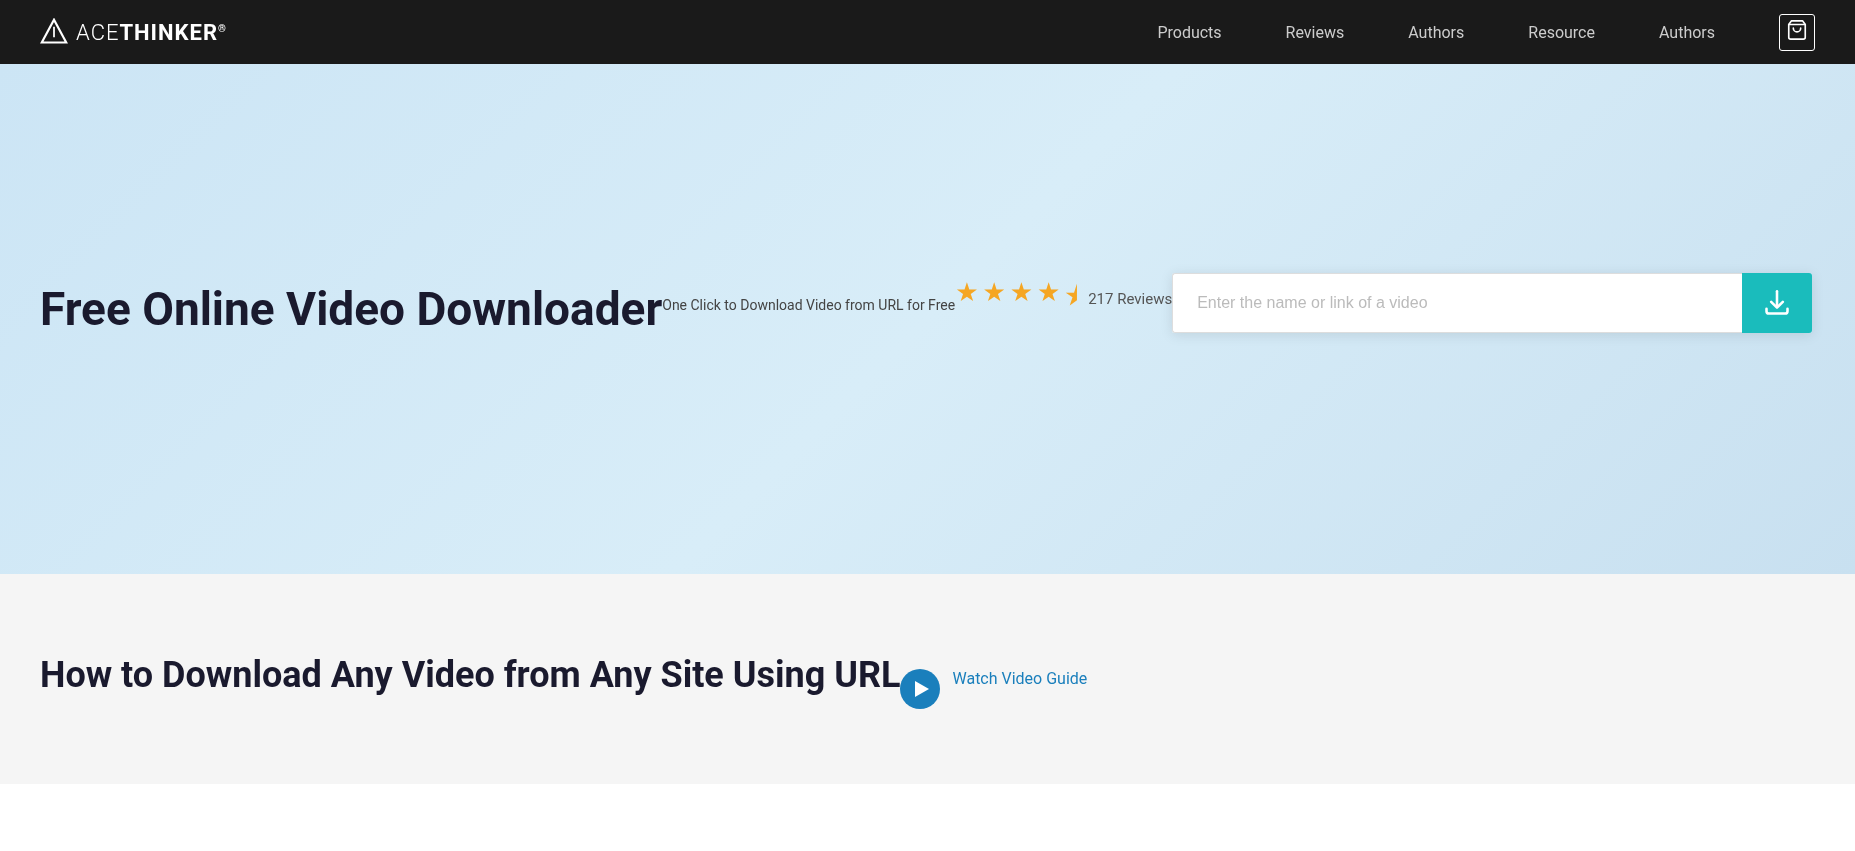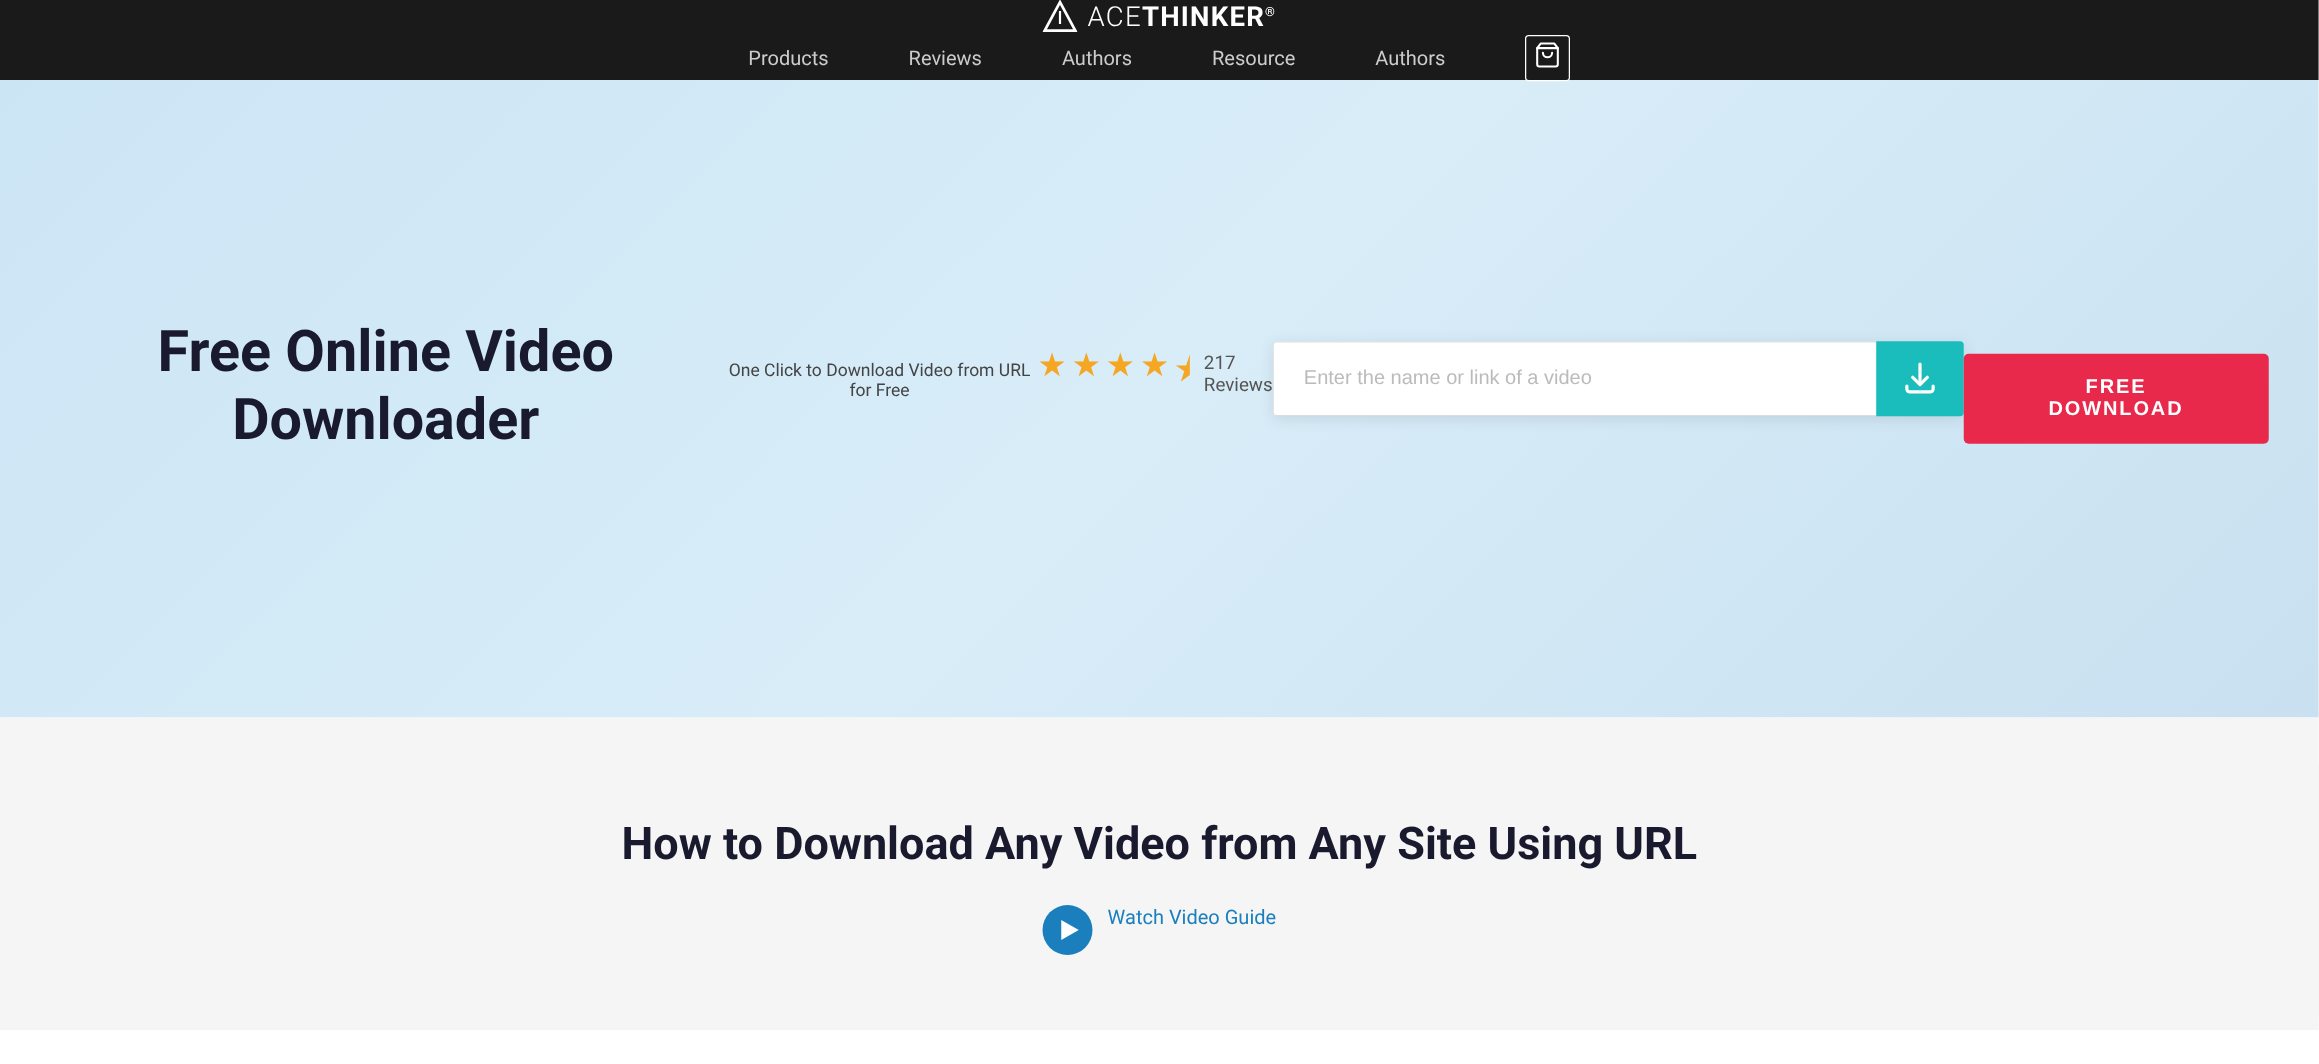--- a/index.html
+++ b/index.html
@@ -16,21 +16,20 @@
     }
 
     
     .navbar {
       background-color: #1a1a1a;
       height: 64px;
       display: flex;
       align-items: center;
       padding: 0 40px;
       justify-content: space-between;
-      flex-direction: column;
     }
 
     .navbar-left {
       display: flex;
       align-items: center;
       gap: 8px;
     }
 
     .logo-icon {
       width: 28px;
@@ -188,21 +187,20 @@
       cursor: pointer;
       border-radius: 4px;
       text-transform: uppercase;
     }
 
     
     .lower-section {
       background-color: #f5f5f5;
       padding: 80px 40px 60px;
       display: flex;
-      flex-direction: column;
       align-items: center;
     }
 
     .how-title {
       font-size: 36px;
       font-weight: 700;
       color: #1a1a2e;
       text-align: center;
       margin-bottom: 28px;
     }
@@ -288,21 +286,20 @@
     <input type="text" class="search-input" placeholder="Enter the name or link of a video" style="">
     <button class="search-button">
       <svg class="download-icon-svg" viewBox="0 0 24 24" fill="none" stroke="white" stroke-width="2.2" stroke-linecap="round" stroke-linejoin="round">
         <path d="M12 2v13"></path>
         <path d="M7 11l5 5 5-5"></path>
         <path d="M3 17v2a2 2 0 002 2h14a2 2 0 002-2v-2"></path>
       </svg>
     </button>
   </div>
 
-  <button class="free-download-btn">FREE DOWNLOAD</button>
 </section>
 
 <section class="lower-section">
   <h2 class="how-title">How to Download Any Video from Any Site Using URL</h2>
   <div class="watch-guide-row">
     <div class="play-button-circle">
       <div class="play-triangle"></div>
     </div>
     <a class="watch-guide-text" href="#">Watch Video Guide</a>
   </div>

